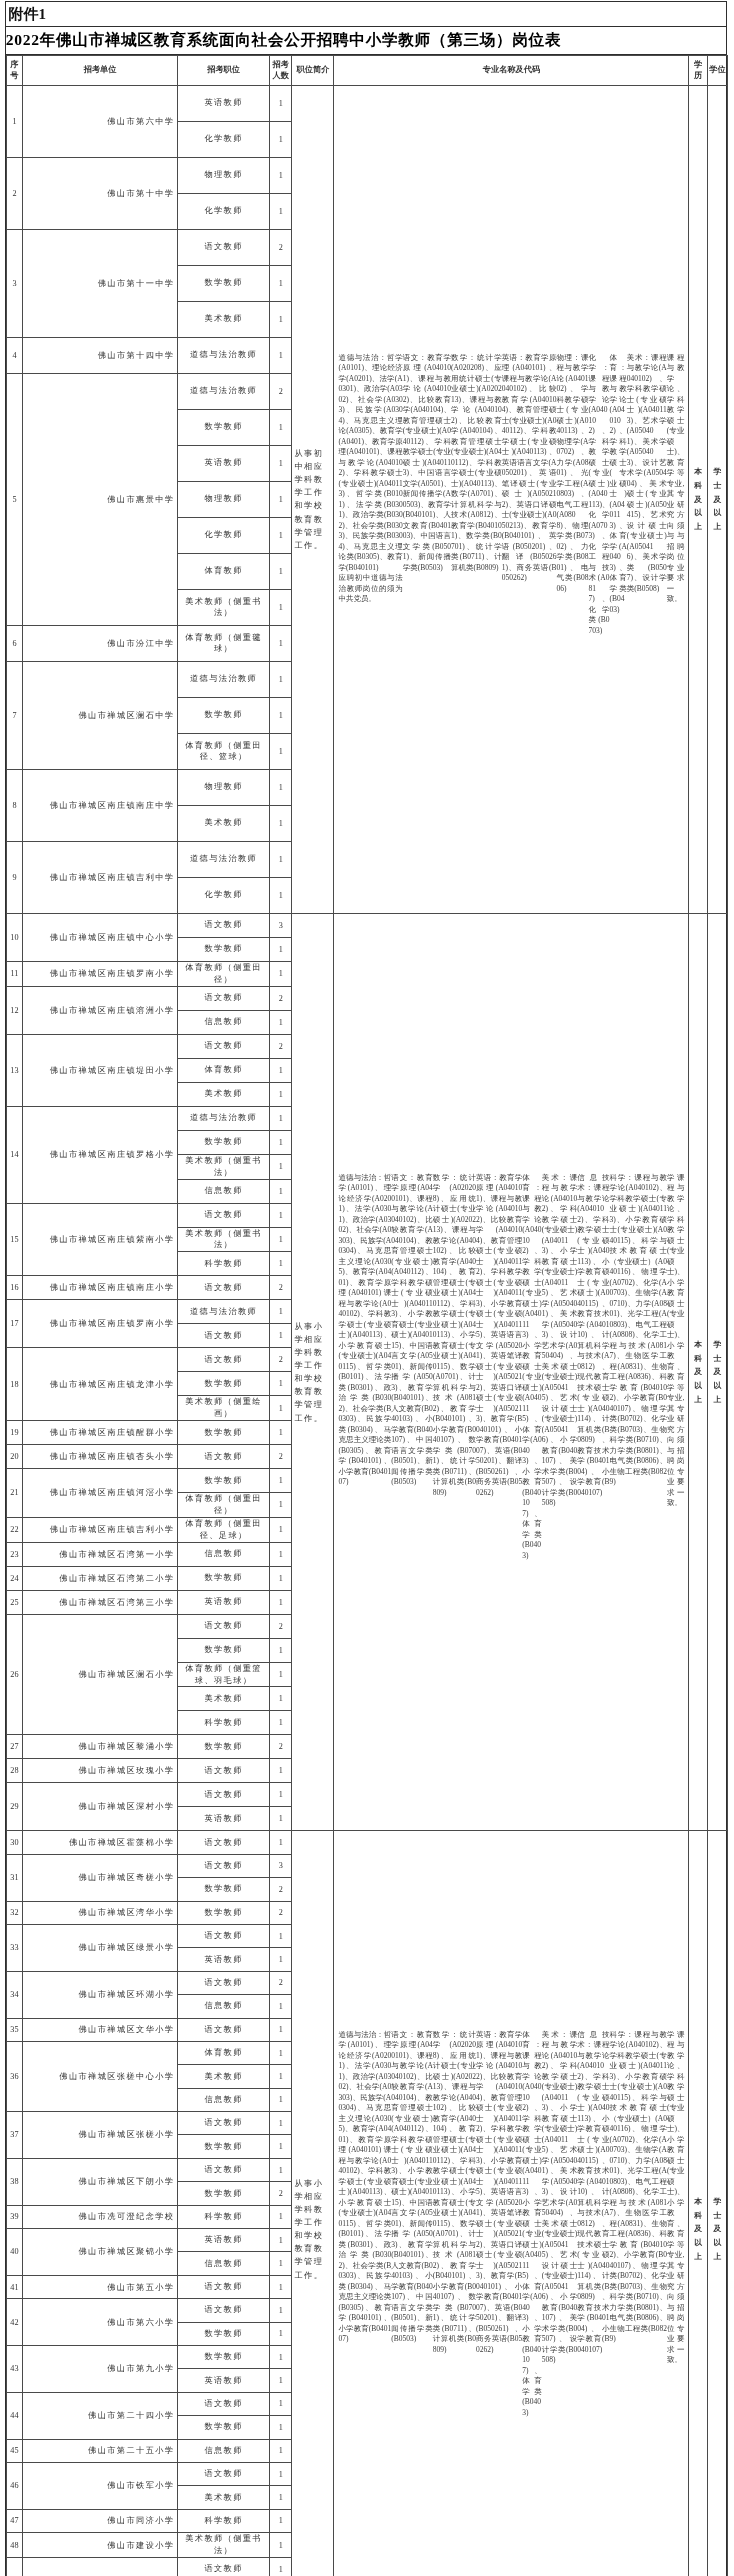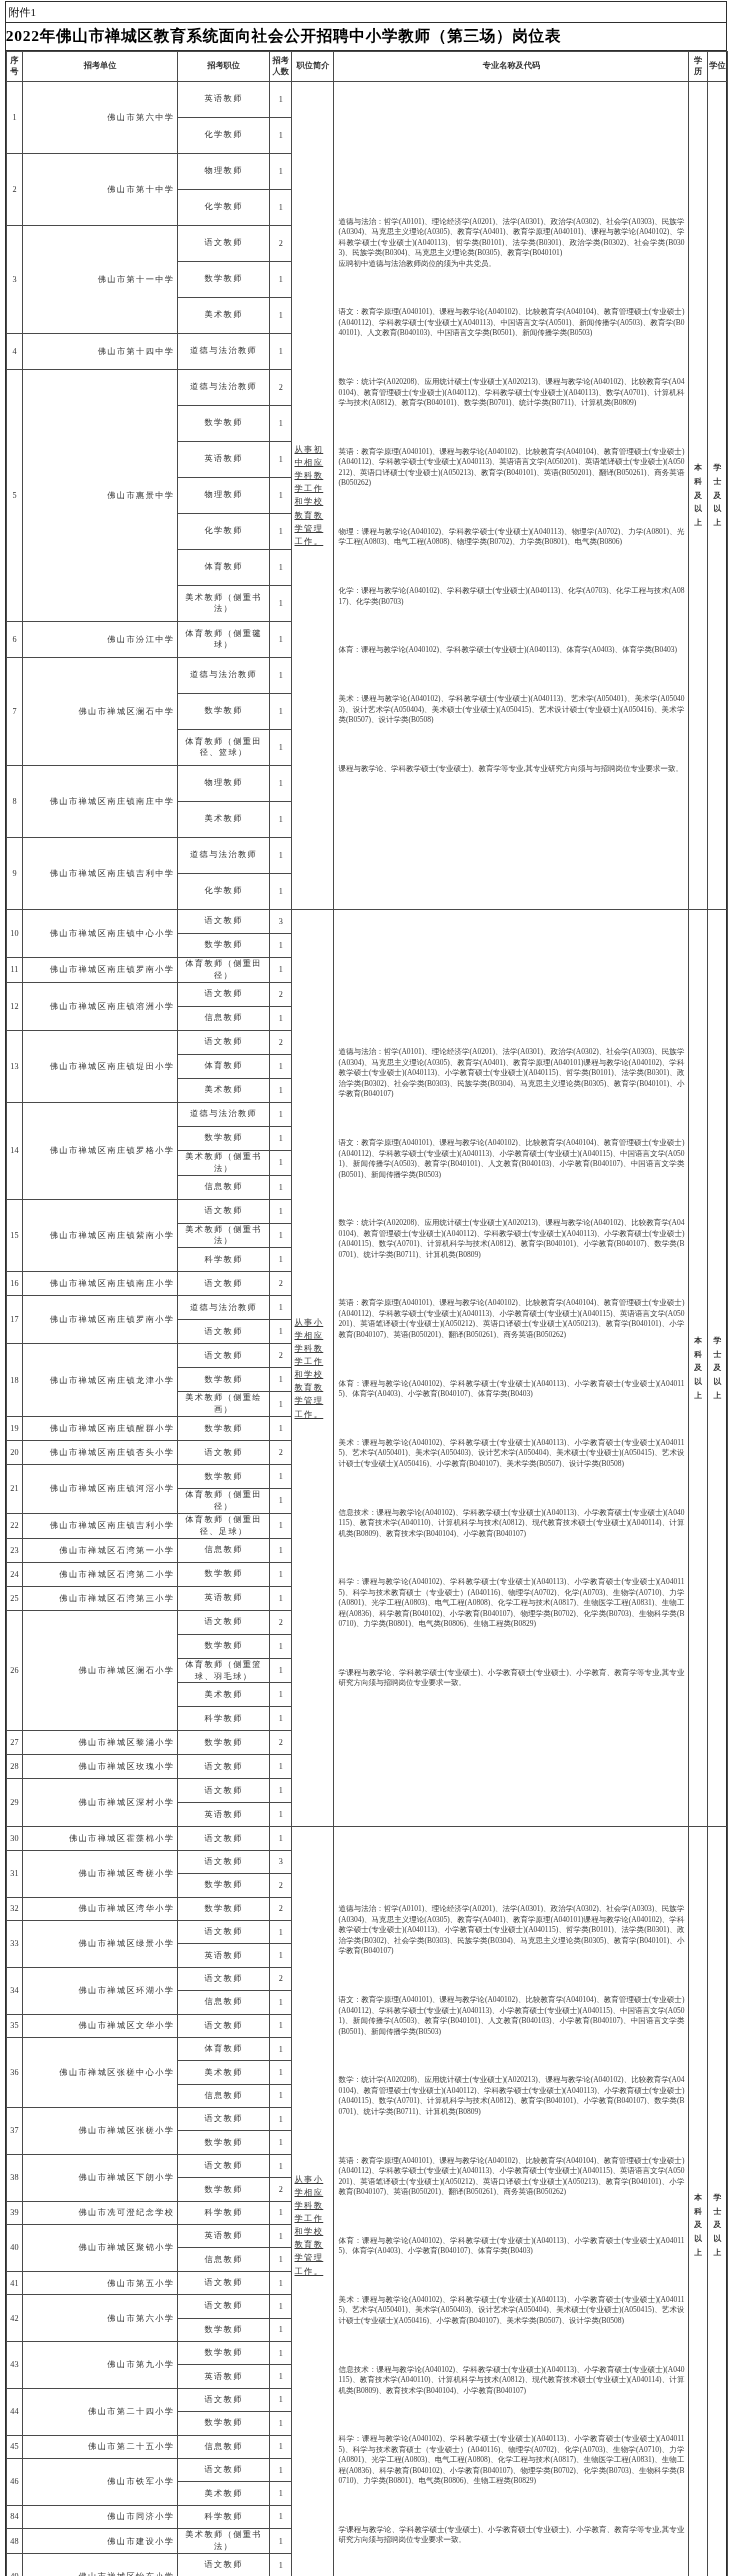--- a/index.html
+++ b/index.html
@@ -1,33 +1,33 @@
 <!DOCTYPE html>
 <html style="font-size:11px"><head>
 <meta charset="utf-8">
 <style>
   html,body{margin:0;padding:0;background:#ffffff;}
   body{font-family:"Liberation Serif","DejaVu Serif",serif;color:#3a3a3a;}
   .sheet{width:720px;margin:1.4px 4.8px;border:1.4px solid #2e2e2e;background:#fff;}
-  .attachment{font-size:11px;font-weight:normal;color:#111;padding:2.7px 1.4px 2px 2.7px;border-bottom:0.7px solid #2e2e2e;}
+  .attachment{font-size:15px;font-weight:bold;color:#111;padding:2.7px 1.4px 2px 2.7px;border-bottom:0.7px solid #2e2e2e;}
   .title{font-size:15.6px;font-weight:bold;color:#000;text-align:left;padding:2.7px 0 3.4px 0;border-bottom:0.7px solid #2e2e2e;letter-spacing:0.7px;}
   table{border-collapse:collapse;width:100%;table-layout:fixed;}
   col.c-no{width:16.3px;} col.c-unit{width:155px;} col.c-pos{width:92px;} col.c-cnt{width:22.4px;}
   col.c-duty{width:42px;} col.c-major{width:355px;} col.c-edu{width:18.4px;} col.c-deg{width:20px;}
   th,td{border:0.7px solid #4a4a4a;padding:0;vertical-align:middle;}
   thead th{font-size:8.2px;font-weight:bold;color:#333;height:26px;line-height:1.25;word-break:break-all;padding:1.4px 0.7px;}
   td{font-size:8.2px;text-align:center;}
   td.no,td.cnt{font-size:8.2px;color:#333;}
   td.unit{letter-spacing:1.4px;color:#333;padding:0 2.7px;text-align:right;}
   td.pos{letter-spacing:1.4px;color:#333;padding:0 4.1px;line-height:1.45;}
   tr.s0 td.rowh{height:35px;} tr.s1 td.rowh{height:23px;} tr.s2 td.rowh{height:22.4px;}
-  td.duty{padding:0;text-decoration:underline;}
+  td.duty{padding:0;}
   .duty-in{width:37px;margin:0 auto;word-break:break-all;letter-spacing:1.4px;line-height:1.6;font-size:8.2px;color:#333;text-align:left;}
   td.majors{text-align:left;vertical-align:middle;padding:0 4.1px;}
-  .majors-box{display:flex;flex-direction:column;justify-content:center;height:100%;gap:28px;}
+  .majors-box{display:flex;flex-direction:row;justify-content:center;height:100%;}
   .majors-para{margin:0 0 10.2px 0;font-size:7.5px;line-height:10.5px;color:#3a3a3a;text-align:justify;white-space:pre-line;word-break:break-all;}
   .majors-para:last-child{margin-bottom:0;}
   td.edu,td.deg{padding:0;}
   .vert-in{width:8.8px;margin:0 auto;word-break:break-all;line-height:1.75;font-size:7.8px;color:#333;font-weight:bold;}
 </style>
 </head>
 <body>
 
 <div class="sheet">
   <div class="attachment">附件1</div>
@@ -569,21 +569,21 @@
           <td class="no rowh" rowspan="2">46</td>
           <td class="unit" rowspan="2">佛山市铁军小学</td>
           <td class="pos rowh">语文教师</td>
           <td class="cnt rowh">1</td>
         </tr>
         <tr class="s2">
           <td class="pos rowh">美术教师</td>
           <td class="cnt rowh">1</td>
         </tr>
         <tr class="s2">
-          <td class="no rowh" rowspan="1">84</td>
+          <td class="no rowh" rowspan="1">47</td>
           <td class="unit" rowspan="1">佛山市同济小学</td>
           <td class="pos rowh">科学教师</td>
           <td class="cnt rowh">1</td>
         </tr>
         <tr class="s2">
           <td class="no rowh" rowspan="1">48</td>
           <td class="unit" rowspan="1">佛山市建设小学</td>
           <td class="pos rowh">美术教师（侧重书法）</td>
           <td class="cnt rowh">1</td>
         </tr>

